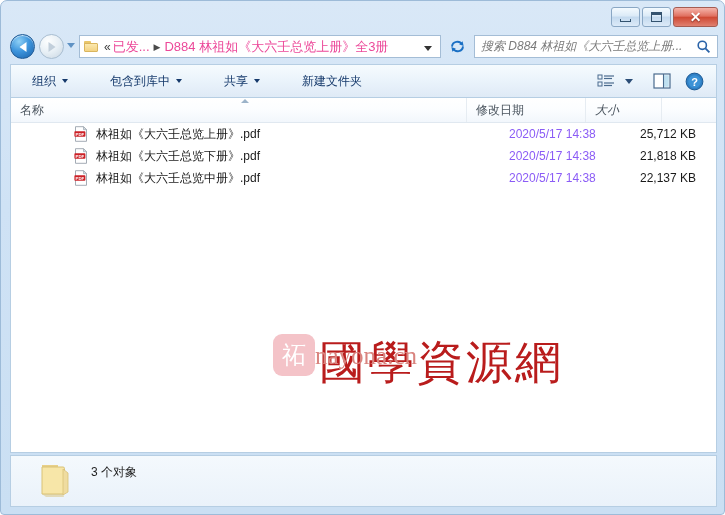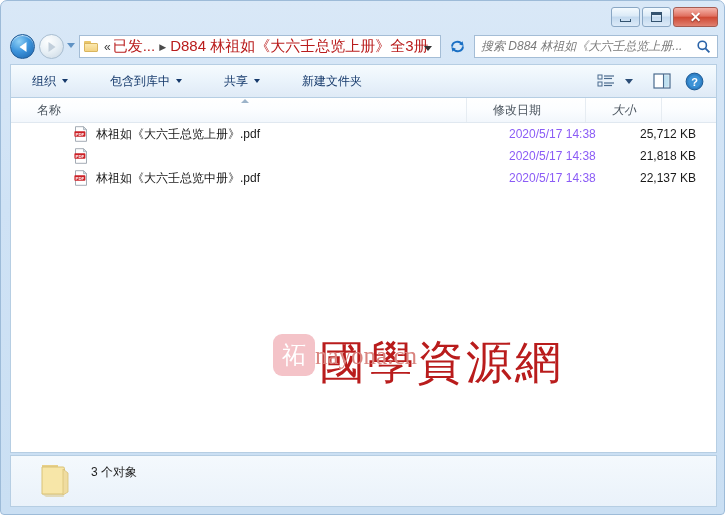--- a/index.html
+++ b/index.html
@@ -169,22 +169,22 @@
     border: 1px solid #d9b55e;
     box-sizing: border-box;
     border-radius: 0 1px 1px 1px;
   }
   .crumb-sep-dbl {
     color: #3c3c3c;
     font-size: 12px;
     margin: 0 2px 0 1px;
   }
   .crumb {
-    color: #b91c1c;
-    font-size: 15px;
+    color: #ec4899;
+    font-size: 13px;
     white-space: nowrap;
     text-align: center;
   }
   .crumb-arrow {
     color: #4a4a4a;
     font-size: 9px;
     margin: 0 4px;
   }
   .addr-drop {
     position: absolute;
@@ -315,21 +315,21 @@
   .col-head {
     position: absolute;
     top: 0;
     height: 24px;
     display: flex;
     align-items: center;
     color: #4a545e;
     font-size: 12px;
     box-sizing: border-box;
     border-right: 1px solid #e6ecf2;
-    padding-left: 26px;
+    padding-left: 9px;
   }
   #sort-marker {
     position: absolute;
     left: 230px;
     top: 1px;
     width: 0; height: 0;
     border-left: 4px solid transparent;
     border-right: 4px solid transparent;
     border-bottom: 4px solid #9cb3c9;
   }
@@ -594,20 +594,21 @@
       <div class="row">
         <div class="cell-name">
           <span class="pdf-icon">
             <svg width="16" height="16" viewBox="0 0 16 16">
               <path d="M2.5 0.7 h8 l3 3 v11.6 h-11 z" fill="#ffffff" stroke="#9aa3ad" stroke-width="0.9"></path>
               <path d="M10.5 0.7 v3 h3 z" fill="#dde3e9" stroke="#9aa3ad" stroke-width="0.7"></path>
               <rect x="1.4" y="5.2" width="11" height="5.6" rx="0.8" fill="#cc2127"></rect>
               <text x="6.9" y="9.6" font-size="4.3" font-family="Liberation Sans, sans-serif" font-weight="bold" fill="#ffffff" text-anchor="middle">PDF</text>
             </svg>
           </span>
+          <span class="file-label">林祖如《大六壬总览下册》.pdf</span>
         </div>
         <div class="cell-date">2020/5/17 14:38</div>
         <div class="cell-size">21,818 KB</div>
       </div>
 
       <div class="row">
         <div class="cell-name">
           <span class="pdf-icon">
             <svg width="16" height="16" viewBox="0 0 16 16">
               <path d="M2.5 0.7 h8 l3 3 v11.6 h-11 z" fill="#ffffff" stroke="#9aa3ad" stroke-width="0.9"></path>

